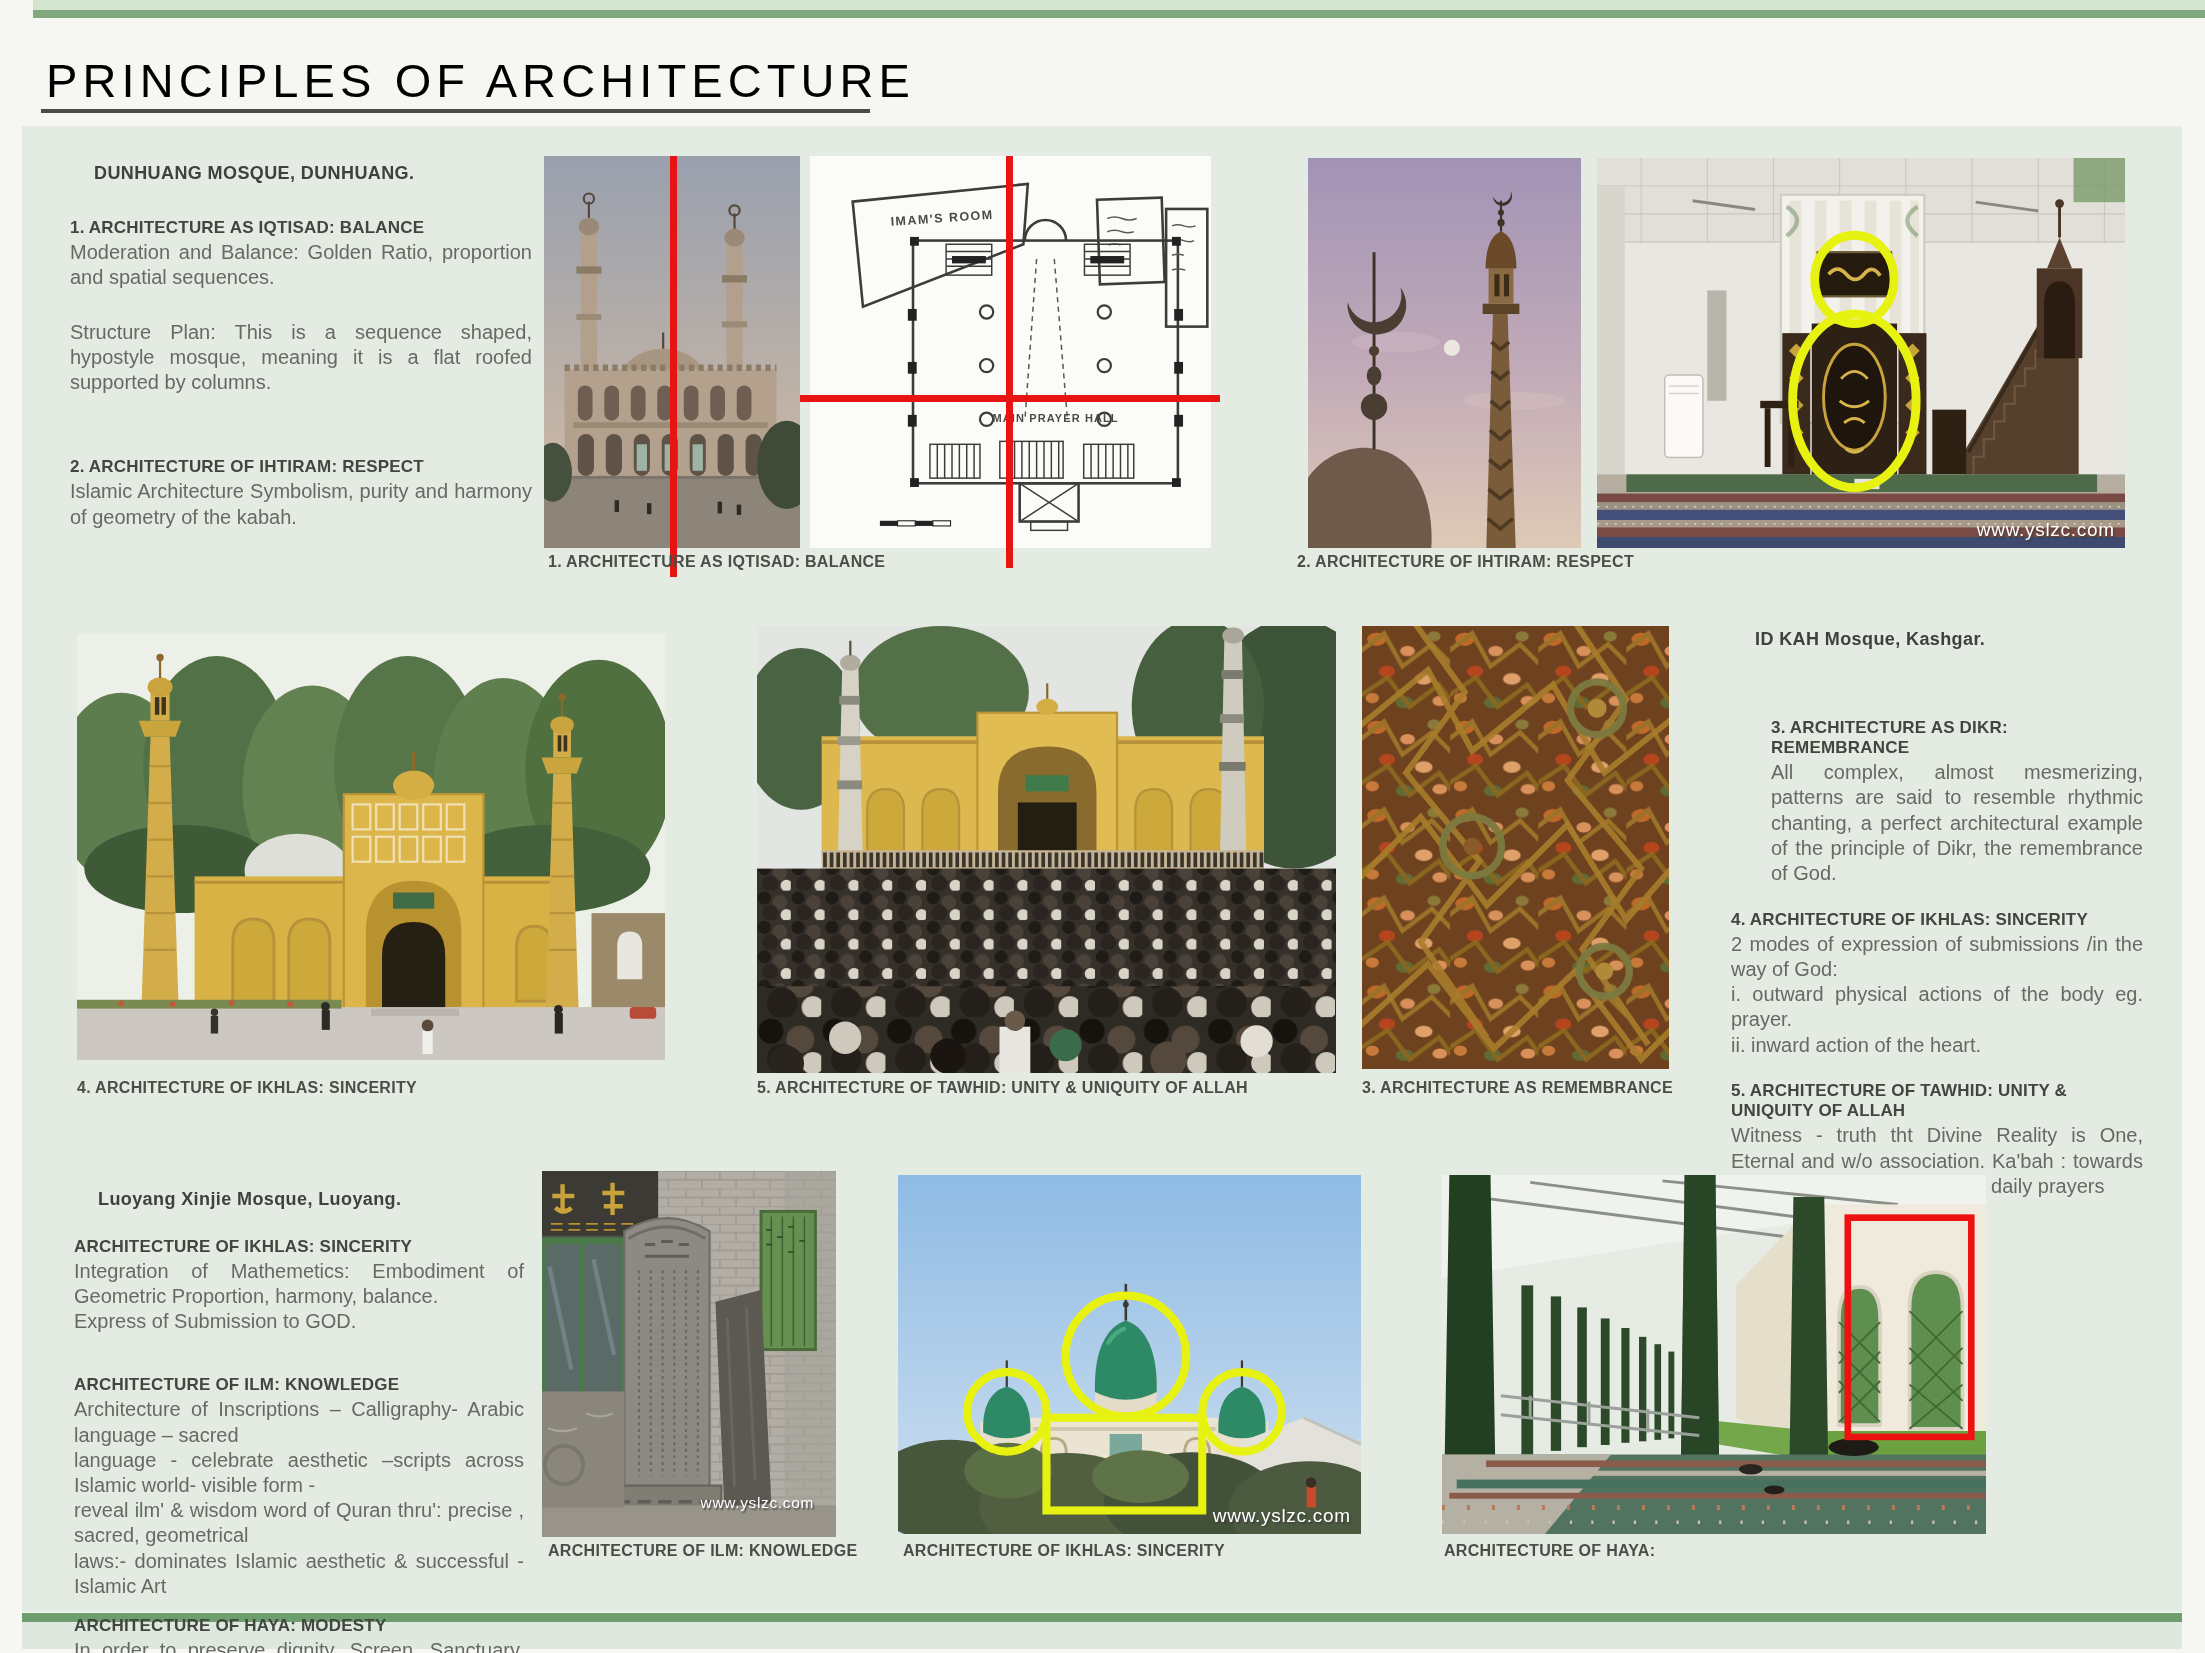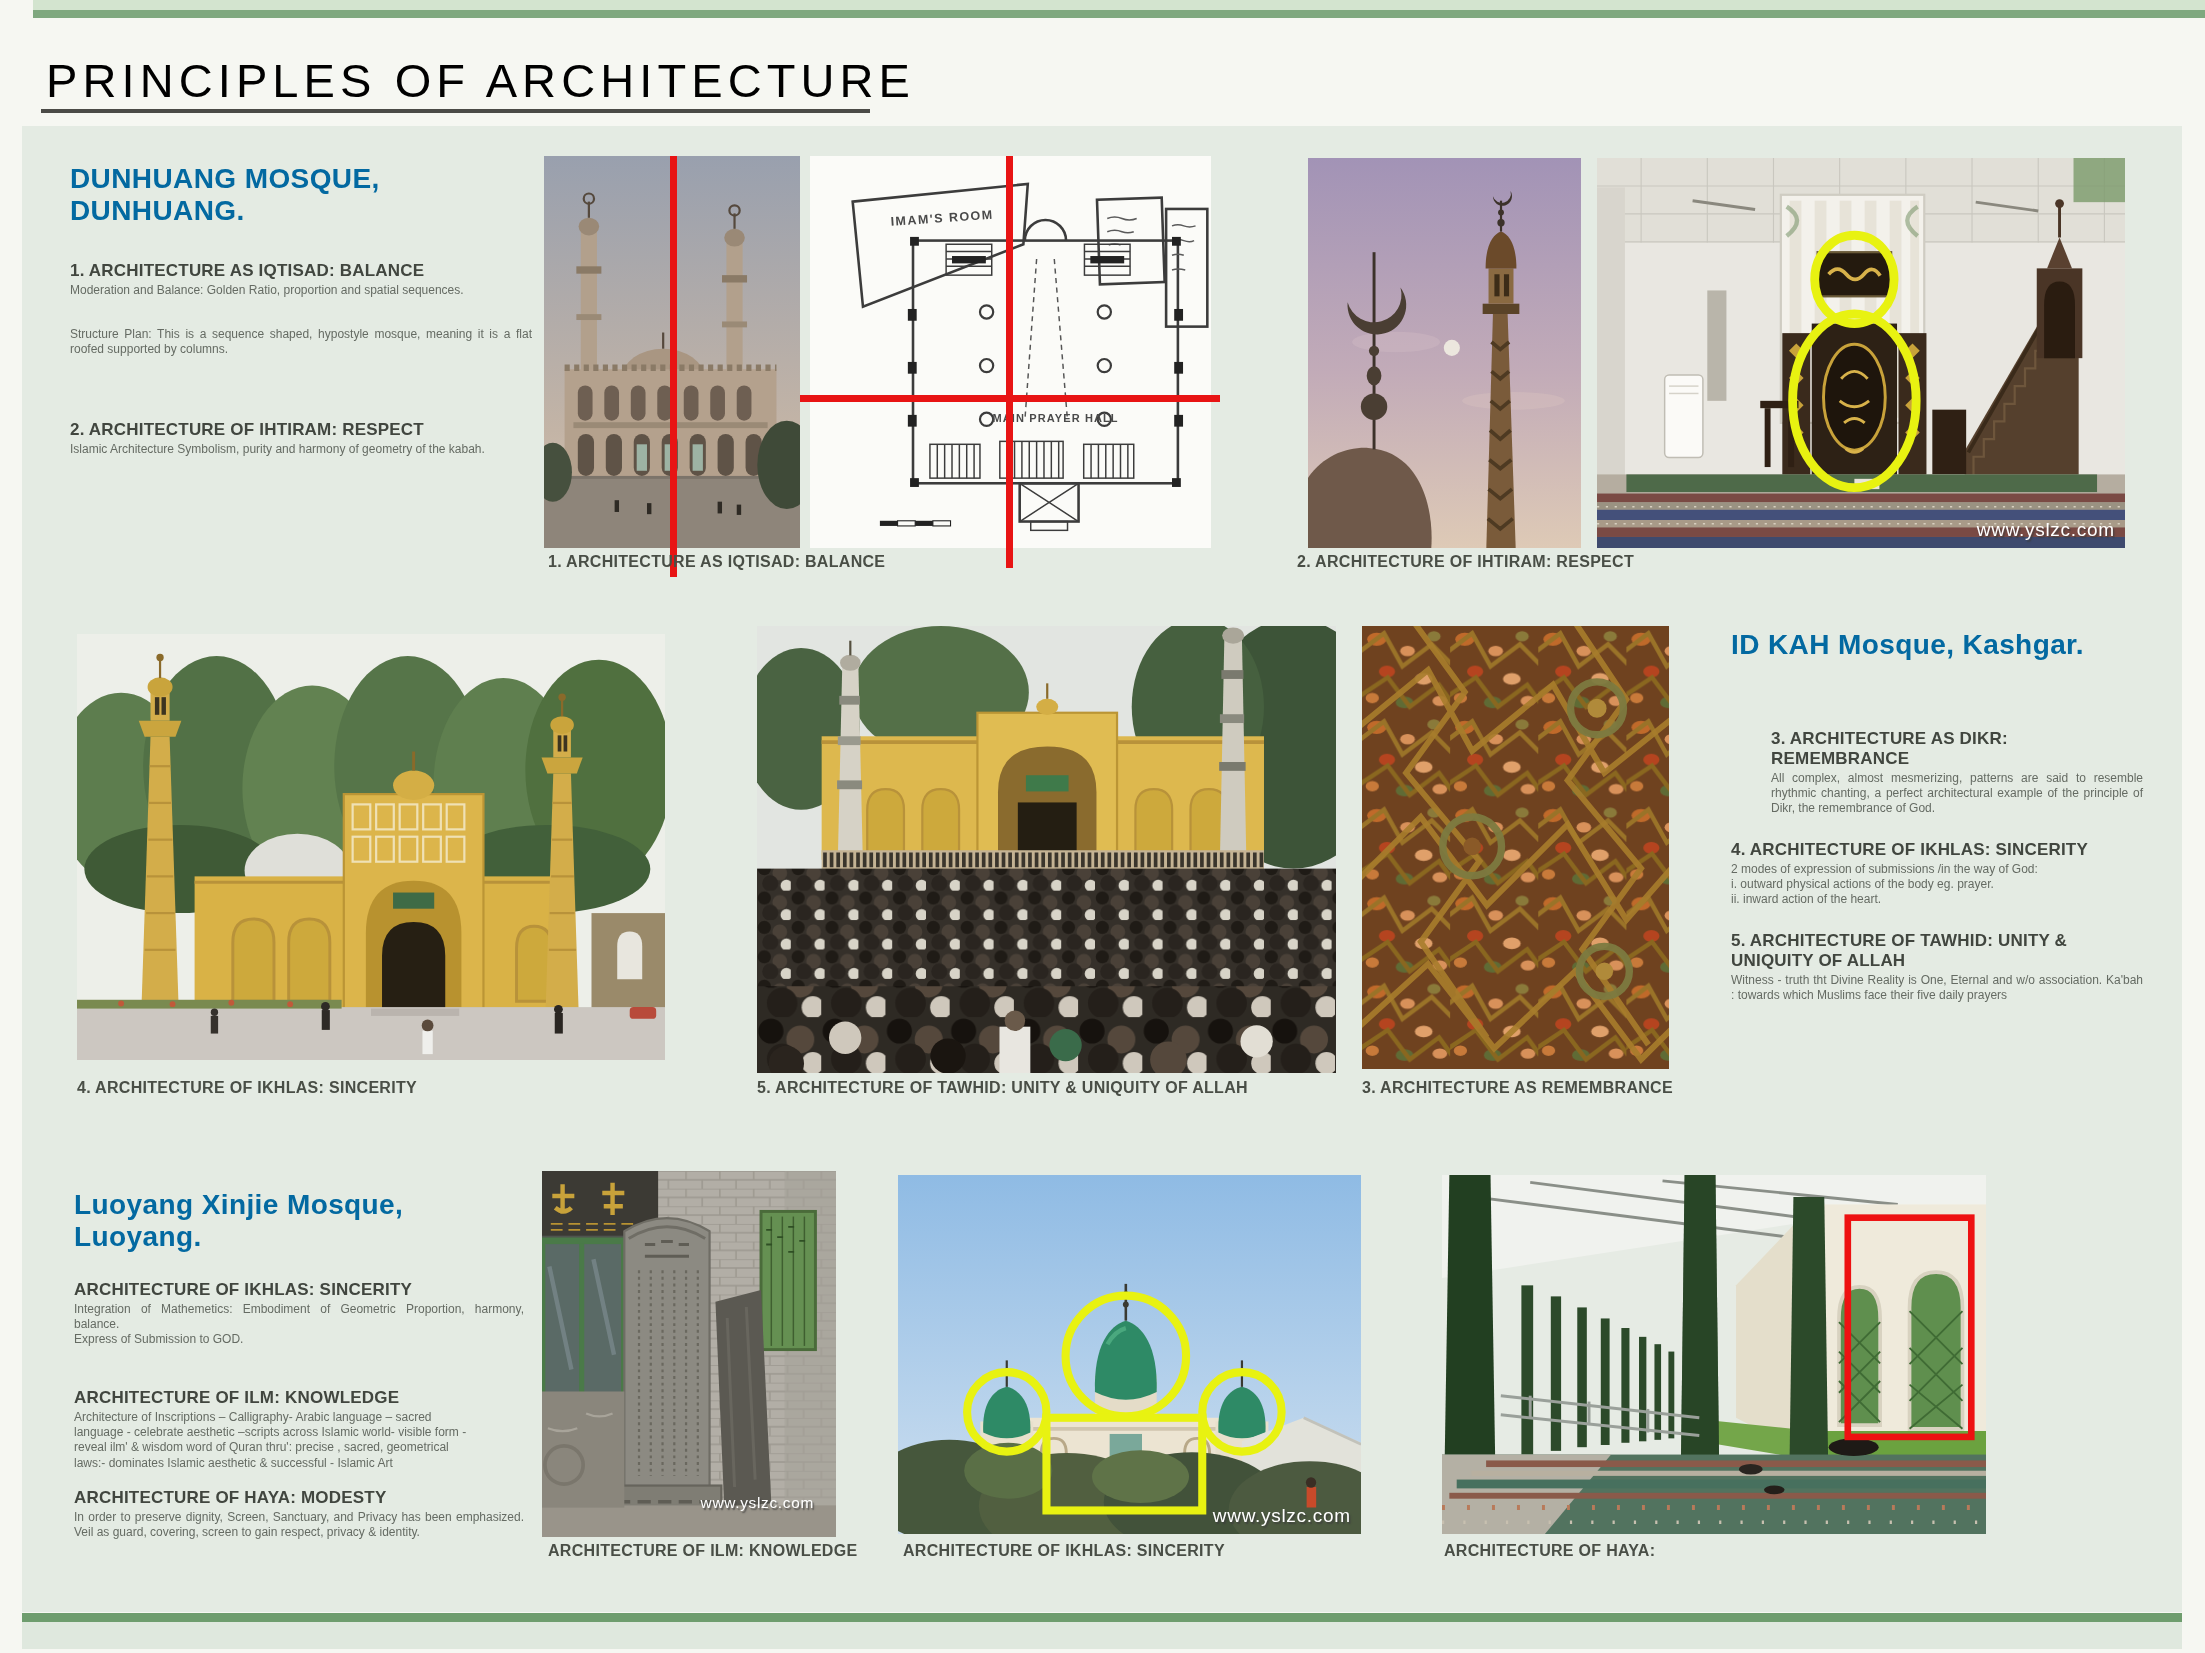--- a/index.html
+++ b/index.html
@@ -12,23 +12,23 @@
 
   .page-title { position:absolute; left:46px; top:53px; font-size:47px; font-weight:400;
                 letter-spacing:5.1px; color:#000000;text-align:center; }
   .title-underline { position:absolute; left:41px; top:109px; width:829px; height:3.7px; background:#4b4b47; }
 
   .panel      { position:absolute; left:22px; top:126px; width:2160px; height:1486px; background:#e4ebe3; }
   .bot-bar    { position:absolute; left:22px; top:1613px; width:2160px; height:9.6px; background:#6e9d6e; }
   .bot-strip  { position:absolute; left:22px; top:1622px; width:2160px; height:26.5px; background:#dfe8de; }
 
   .textblock  { position:absolute; color:#656b63; }
-  .textblock h2 { font-size:28px; font-weight:bold; color:#0369a1; letter-spacing:0.4px; }
+  .textblock h2 { font-size:18px; font-weight:bold; color:#404040; letter-spacing:0.4px;margin-left:24px; }
   .textblock h3 { font-size:17px; font-weight:bold; color:#41463f; letter-spacing:0.2px; margin-bottom:2.2px;}
-  .textblock p  { font-size:12px; line-height:1.26; text-align:justify; white-space:pre-line; }
+  .textblock p  { font-size:20px; line-height:1.26; text-align:justify; white-space:pre-line; }
   .tb { margin-top:20.6px; }
 
   .caption { position:absolute; font-size:16px; font-weight:bold; color:#494e46; letter-spacing:0.3px; }
 
   .photo { position:absolute; overflow:hidden; }
   .photo svg { display:block; width:100%; height:100%; }
 
   .wm { position:absolute; right:10.3px; bottom:7.4px; font-size:19px; font-weight:normal; color:#ffffff;
         text-shadow:1.5px 1.5px 1.5px rgba(60,60,60,.8); letter-spacing:0.7px; }
   .wm.small { font-size:15.4px; }

